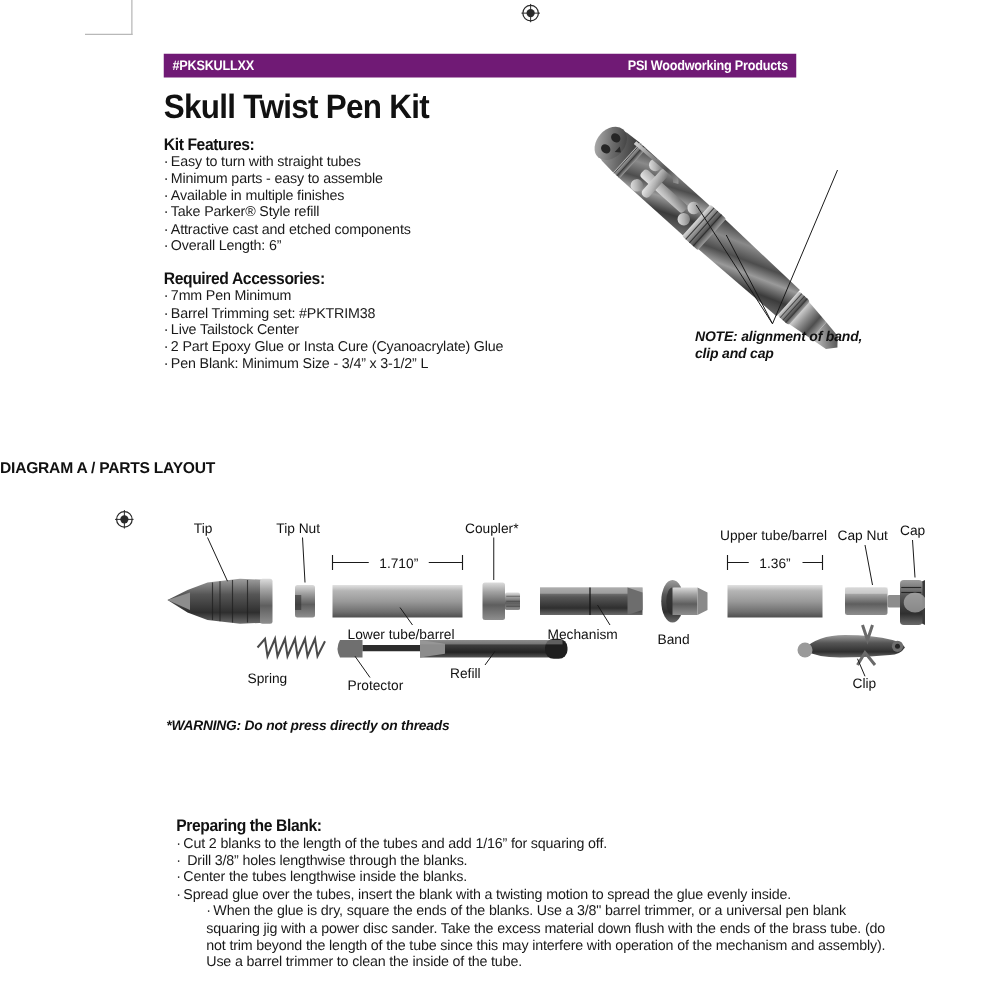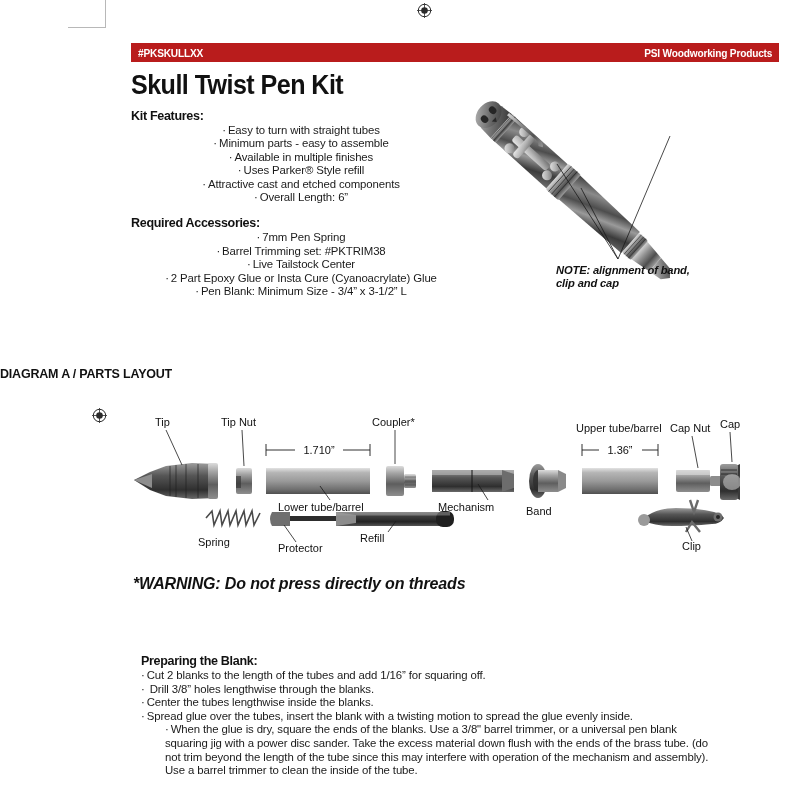--- a/index.html
+++ b/index.html
@@ -42,23 +42,23 @@
     width: 15px;
     height: 15px;
   }
   .reg-target svg { display: block; }
 
   
   .header-bar {
     position: absolute;
     left: 131px;
     top: 43px;
-    width: 648px;
+    width: 506px;
     height: 19px;
-    background: #b91c1c;
+    background: #701a75;
     display: flex;
     align-items: center;
     justify-content: space-between;
     padding: 0 7px;
     box-sizing: border-box;
     text-align: right;
   }
   .header-bar .sku,
   .header-bar .brand {
     color: #ffffff;
@@ -107,21 +107,20 @@
     list-style: none;
     margin: 0;
     padding: 0;
   }
   .bullets li {
     font-size: 11.4px;
     line-height: 13.4px;
     letter-spacing: -0.12px;
     white-space: nowrap;
     color: #1a1a1a;
-    text-align: center;
   }
   .bullets li .dot { margin-right: 2px; }
   .gap-block { height: 11px; }
 
   
   .pen-photo {
     position: absolute;
     left: 440px;
     top: 62px;
     width: 280px;
@@ -160,21 +159,21 @@
     width: 620px;
     height: 150px;
   }
   .parts-diagram svg { display: block; }
 
   
   .warning {
     position: absolute;
     left: 133px;
     top: 575px;
-    font-size: 16px;
+    font-size: 11px;
     font-weight: bold;
     font-style: italic;
     letter-spacing: -0.15px;
     color: #111;
     white-space: nowrap;
   }
 
   
   .prep-section {
     position: absolute;
@@ -228,30 +227,30 @@
 
 <div class="page-title">Skull Twist Pen Kit</div>
 
 <div class="col-left">
 
   <div class="sect-head">Kit Features:</div>
   <ul class="bullets">
     <li><span class="dot">·</span><span>Easy to turn with straight tubes</span></li>
     <li><span class="dot">·</span><span>Minimum parts - easy to assemble</span></li>
     <li><span class="dot">·</span><span>Available in multiple finishes</span></li>
-    <li><span class="dot">·</span><span>Uses Parker® Style refill</span></li>
+    <li><span class="dot">·</span><span>Take Parker® Style refill</span></li>
     <li><span class="dot">·</span><span>Attractive cast and etched components</span></li>
     <li><span class="dot">·</span><span>Overall Length: 6”</span></li>
   </ul>
 
   <div class="gap-block"></div>
 
   <div class="sect-head">Required Accessories:</div>
   <ul class="bullets">
-    <li><span class="dot">·</span><span>7mm Pen Spring</span></li>
+    <li><span class="dot">·</span><span>7mm Pen Minimum</span></li>
     <li><span class="dot">·</span><span>Barrel Trimming set: #PKTRIM38</span></li>
     <li><span class="dot">·</span><span>Live Tailstock Center</span></li>
     <li><span class="dot">·</span><span>2 Part Epoxy Glue or Insta Cure (Cyanoacrylate) Glue</span></li>
     <li><span class="dot">·</span><span>Pen Blank: Minimum Size - 3/4” x 3-1/2” L</span></li>
   </ul>
 </div>
 
 <div class="pen-photo">
   <svg width="280" height="270" viewBox="0 0 280 270" aria-hidden="true">
     <defs>

